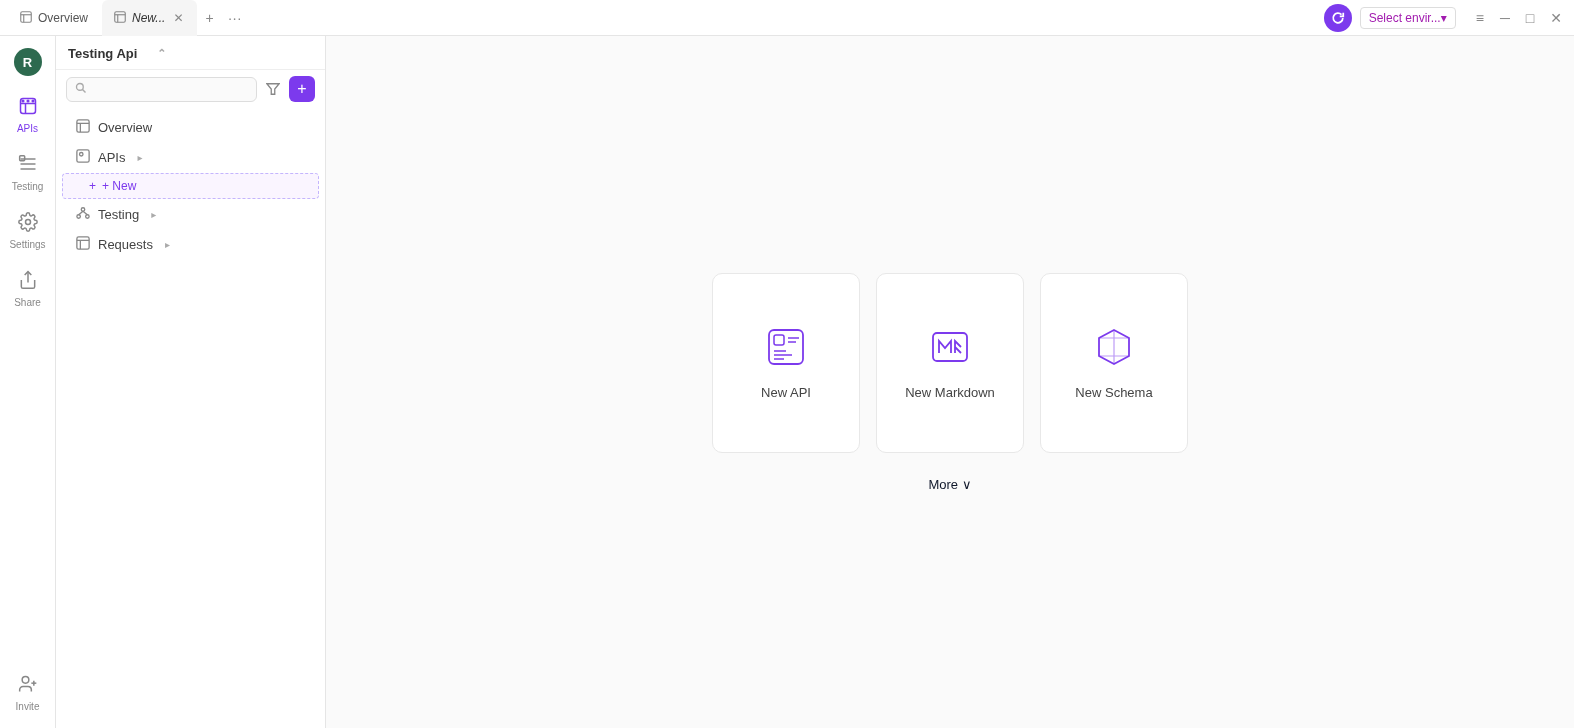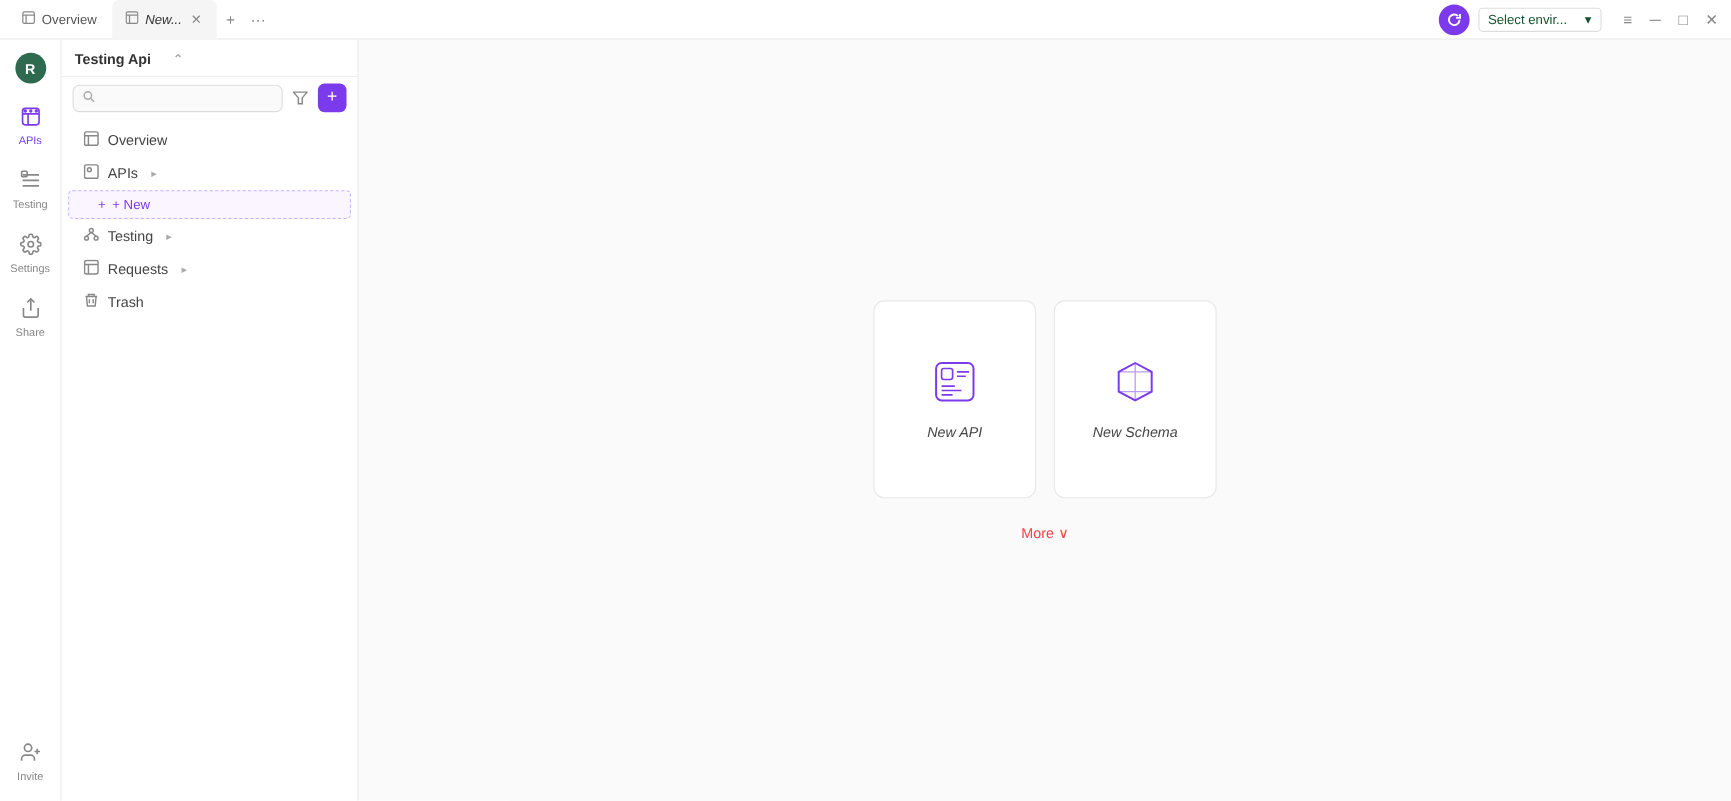--- a/index.html
+++ b/index.html
@@ -21,22 +21,22 @@
     .tab .tab-icon { color: #888; font-size: 11px; }
     .tab-close { background: none; border: none; cursor: pointer; color: #888; font-size: 12px; padding: 0 2px; display: flex; align-items: center; }
     .tab-add, .tab-more { background: none; border: none; cursor: pointer; color: #888; font-size: 14px; padding: 4px 6px; }
     .titlebar-right { display: flex; align-items: center; gap: 8px; margin-left: auto; }
     .sync-btn {
       width: 28px; height: 28px; border-radius: 50%; background: #7c3aed;
       display: flex; align-items: center; justify-content: center; cursor: pointer;
       color: #fff; font-size: 12px; border: none;
     }
     .env-select {
-      display: flex; align-items: center; gap: 16px; border: 1px solid #ddd;
-      border-radius: 4px; padding: 3px 8px; font-size: 12px; color: #14532d;
+      display: flex; align-items: center; gap: 0; border: 1px solid #ddd;
+      border-radius: 4px; padding: 3px 8px; font-size: 12px; color: #a21caf;
       cursor: pointer; background: #fff; text-align: right;
     }
     .window-controls { display: flex; align-items: center; gap: 8px; margin-left: 8px; }
     .window-controls button { background: none; border: none; cursor: pointer; color: #888; font-size: 14px; padding: 2px 4px; }
 
     
     .main-layout { display: flex; flex: 1; overflow: hidden; }
 
     
     .activity-bar {
@@ -97,28 +97,27 @@
     .folder-icon { font-size: 13px; color: #888; }
 
     
     .content { flex: 1; background: #fafafa; display: flex; flex-direction: column; align-items: center; justify-content: center; overflow: hidden; }
     .cards-grid { display: flex; gap: 16px; justify-content: center; align-items: center; flex-wrap: wrap; max-width: 800px; }
     .card {
       width: 148px; height: 180px; background: #fff; border: 1px solid #e8e8e8;
       border-radius: 10px; display: flex; flex-direction: column; align-items: center;
       justify-content: center; gap: 16px; cursor: pointer; transition: box-shadow 0.15s;
       padding: 20px;
-      font-style: italic;
     }
     .card-icon { font-size: 36px; color: #7c3aed; display: flex; align-items: center; justify-content: center; }
     .card-icon svg { width: 44px; height: 44px; stroke: #7c3aed; fill: none; stroke-width: 1.5; }
     .card-label { font-size: 13px; color: #444; font-weight: 500; text-align: center; }
     .more-btn {
       margin-top: 24px; background: none; border: none; cursor: pointer;
-      font-size: 13px; color: #ef4444; display: flex; align-items: center; gap: 4px;
+      font-size: 13px; color: #0f172a; display: flex; align-items: center; gap: 4px;
     }
   </style>
 </head>
 <body>
 
 <div class="titlebar">
   <div class="titlebar-tabs">
     <div class="tab">
       <span class="tab-icon">
         <svg width="12" height="12" viewBox="0 0 16 16" fill="none" stroke="currentColor" stroke-width="1.5">
@@ -296,32 +295,20 @@
           <svg width="14" height="14" viewBox="0 0 16 16" fill="none" stroke="#888" stroke-width="1.5">
             <rect x="1" y="1" width="14" height="14" rx="2"></rect>
             <line x1="1" y1="5" x2="15" y2="5"></line>
             <line x1="5" y1="5" x2="5" y2="15"></line>
           </svg>
         </span>
         <span>Requests</span>
         <span style="margin-left:4px; color:#aaa; font-size:10px;">▸</span>
       </div>
 
-      <div class="nav-item">
-        <span class="nav-icon">
-          <svg width="14" height="14" viewBox="0 0 16 16" fill="none" stroke="#888" stroke-width="1.5">
-            <polyline points="2,4 14,4"></polyline>
-            <path d="M5 4V2h6v2"></path>
-            <path d="M3 4l1 10h8l1-10"></path>
-            <line x1="6" y1="7" x2="6" y2="11"></line>
-            <line x1="10" y1="7" x2="10" y2="11"></line>
-          </svg>
-        </span>
-        <span>Trash</span>
-      </div>
     </div>
   </div>
 
   <div class="content">
     <div class="cards-grid">
 
       <div class="card">
         <div class="card-icon">
           <svg width="44" height="44" viewBox="0 0 44 44" fill="none" stroke="#7c3aed" stroke-width="1.8">
               <rect x="5" y="5" width="34" height="34" rx="5" stroke="#7c3aed" stroke-width="1.8" fill="none"></rect>
@@ -330,20 +317,31 @@
           <line x1="24" y1="17" x2="32" y2="17" stroke="#7c3aed" stroke-width="1.5"></line>
           <line x1="10" y1="26" x2="22" y2="26" stroke="#7c3aed" stroke-width="1.5"></line>
           <line x1="10" y1="30" x2="28" y2="30" stroke="#7c3aed" stroke-width="1.5"></line>
           <line x1="10" y1="34" x2="20" y2="34" stroke="#7c3aed" stroke-width="1.5"></line>
             </svg>
         </div>
         <span class="card-label">New API</span>
       </div>
 
 
+      <div class="card">
+        <div class="card-icon">
+          <svg width="44" height="44" viewBox="0 0 44 44" fill="none" stroke="#7c3aed" stroke-width="1.8">
+              <rect x="5" y="8" width="34" height="28" rx="4" stroke="#7c3aed" stroke-width="1.8" fill="none"></rect>
+          <path d="M11 28 L11 16 L17 23 L23 16 L23 28" stroke="#7c3aed" stroke-width="1.8" fill="none"></path>
+          <path d="M27 28 L27 16 L33 22" stroke="#7c3aed" stroke-width="1.8" fill="none"></path>
+          <line x1="27" y1="22" x2="33" y2="28" stroke="#7c3aed" stroke-width="1.8"></line>
+            </svg>
+        </div>
+        <span class="card-label">New Markdown</span>
+      </div>
 
       <div class="card">
         <div class="card-icon">
           <svg width="44" height="44" viewBox="0 0 44 44" fill="none" stroke="#7c3aed" stroke-width="1.8">
               <path d="M22 5 L37 13 L37 31 L22 39 L7 31 L7 13 Z" stroke="#7c3aed" stroke-width="1.8" fill="none"></path>
           <path d="M22 5 L22 39 M7 13 L37 13 M7 31 L37 31" stroke="#7c3aed" stroke-width="1.2" opacity="0.5"></path>
             </svg>
         </div>
         <span class="card-label">New Schema</span>
       </div>

